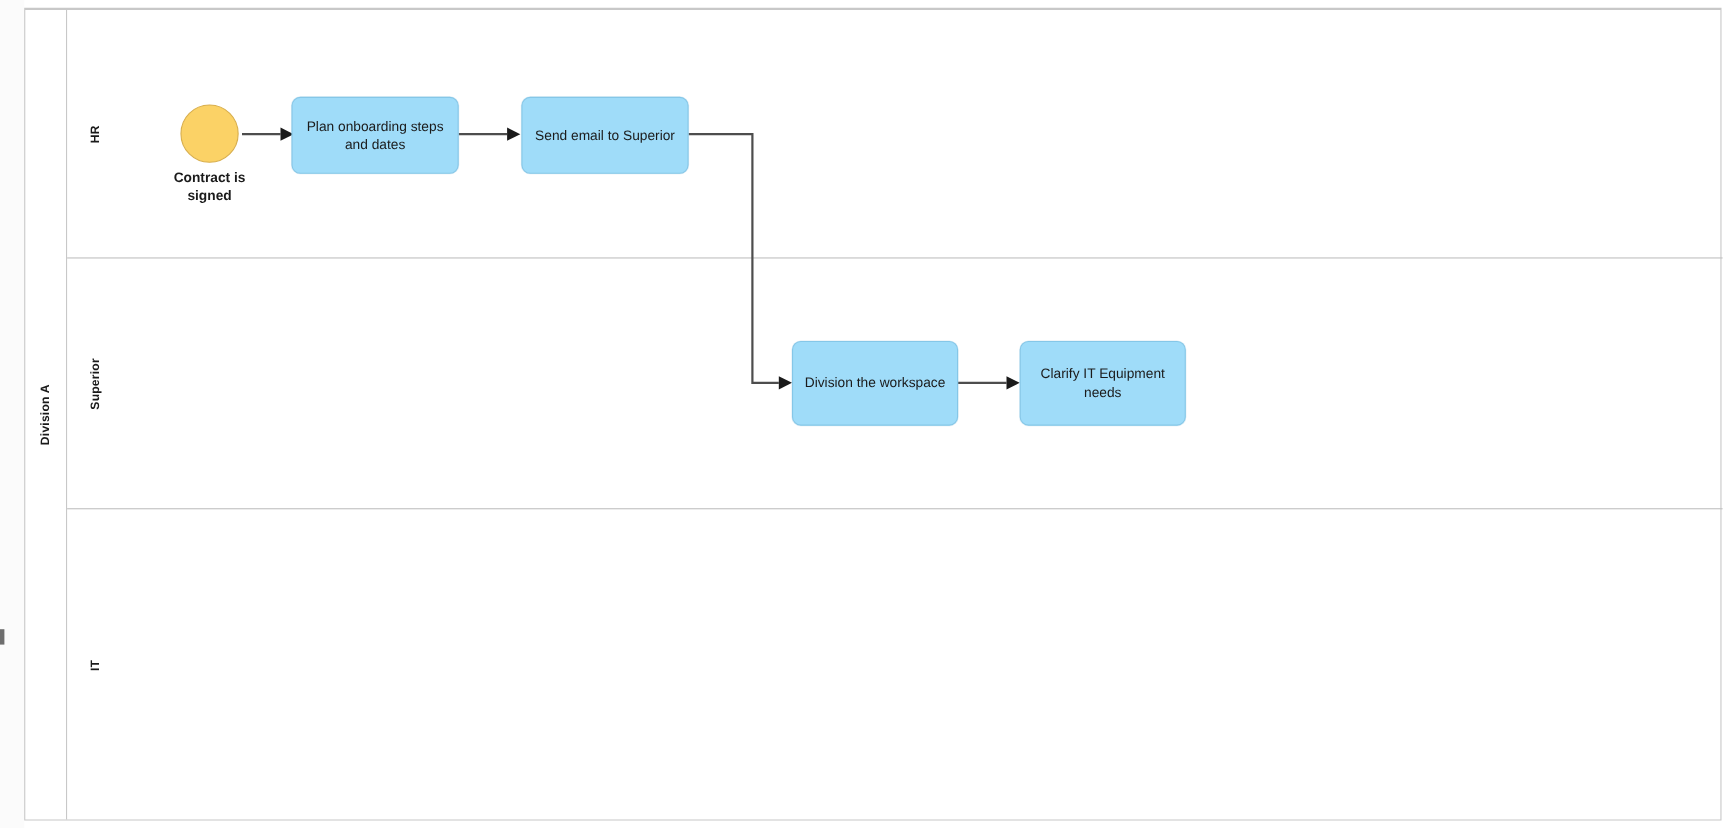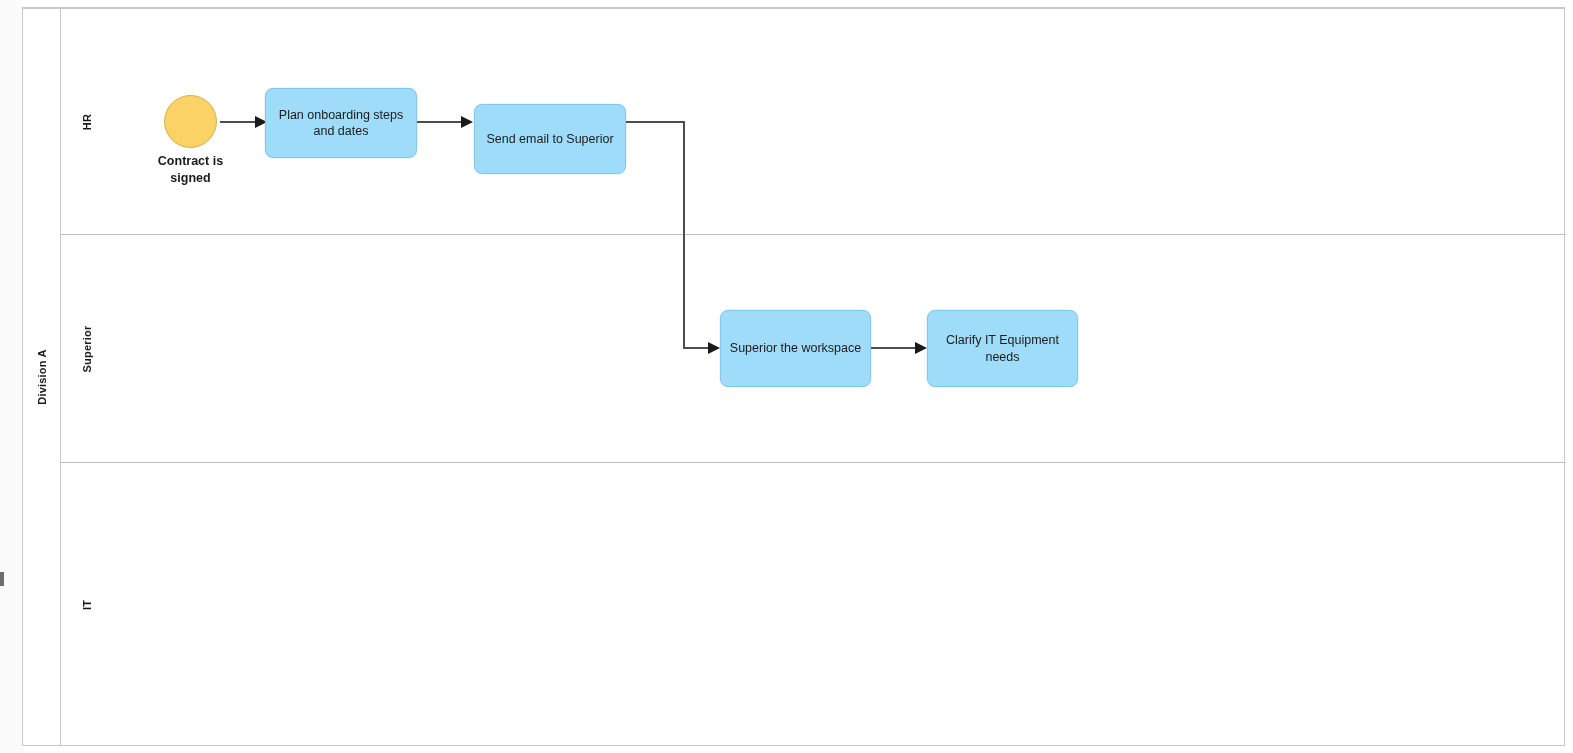--- a/index.html
+++ b/index.html
@@ -227,19 +227,19 @@
       <polygon class="flow-head" points="915,342 927,348 915,354"></polygon>
     </g>
   </svg>
 
   <div class="node start-event" style="left:164px; top:95px; width:53px; height:53px;"></div>
   <div class="event-label" style="left:139px; top:153px; width:103px;">Contract is
 signed</div>
 
   <div class="node task" style="left:265px; top:88px; width:152px; height:70px;">Plan onboarding steps and dates</div>
 
-  <div class="node task" style="left:474px; top:104px; width:152px; height:70px;">Send email to Superior</div>
-
-  <div class="node task" style="left:720px; top:310px; width:151px; height:77px;">Superior the workspace</div>
+  <div class="node task" style="left:474px; top:88px; width:152px; height:70px;">Send email to Superior</div>
+
+  <div class="node task" style="left:720px; top:310px; width:151px; height:77px;">Division the workspace</div>
 
   <div class="node task" style="left:927px; top:310px; width:151px; height:77px;">Clarify IT Equipment needs</div>
 
 </div>
 
 </body></html>

